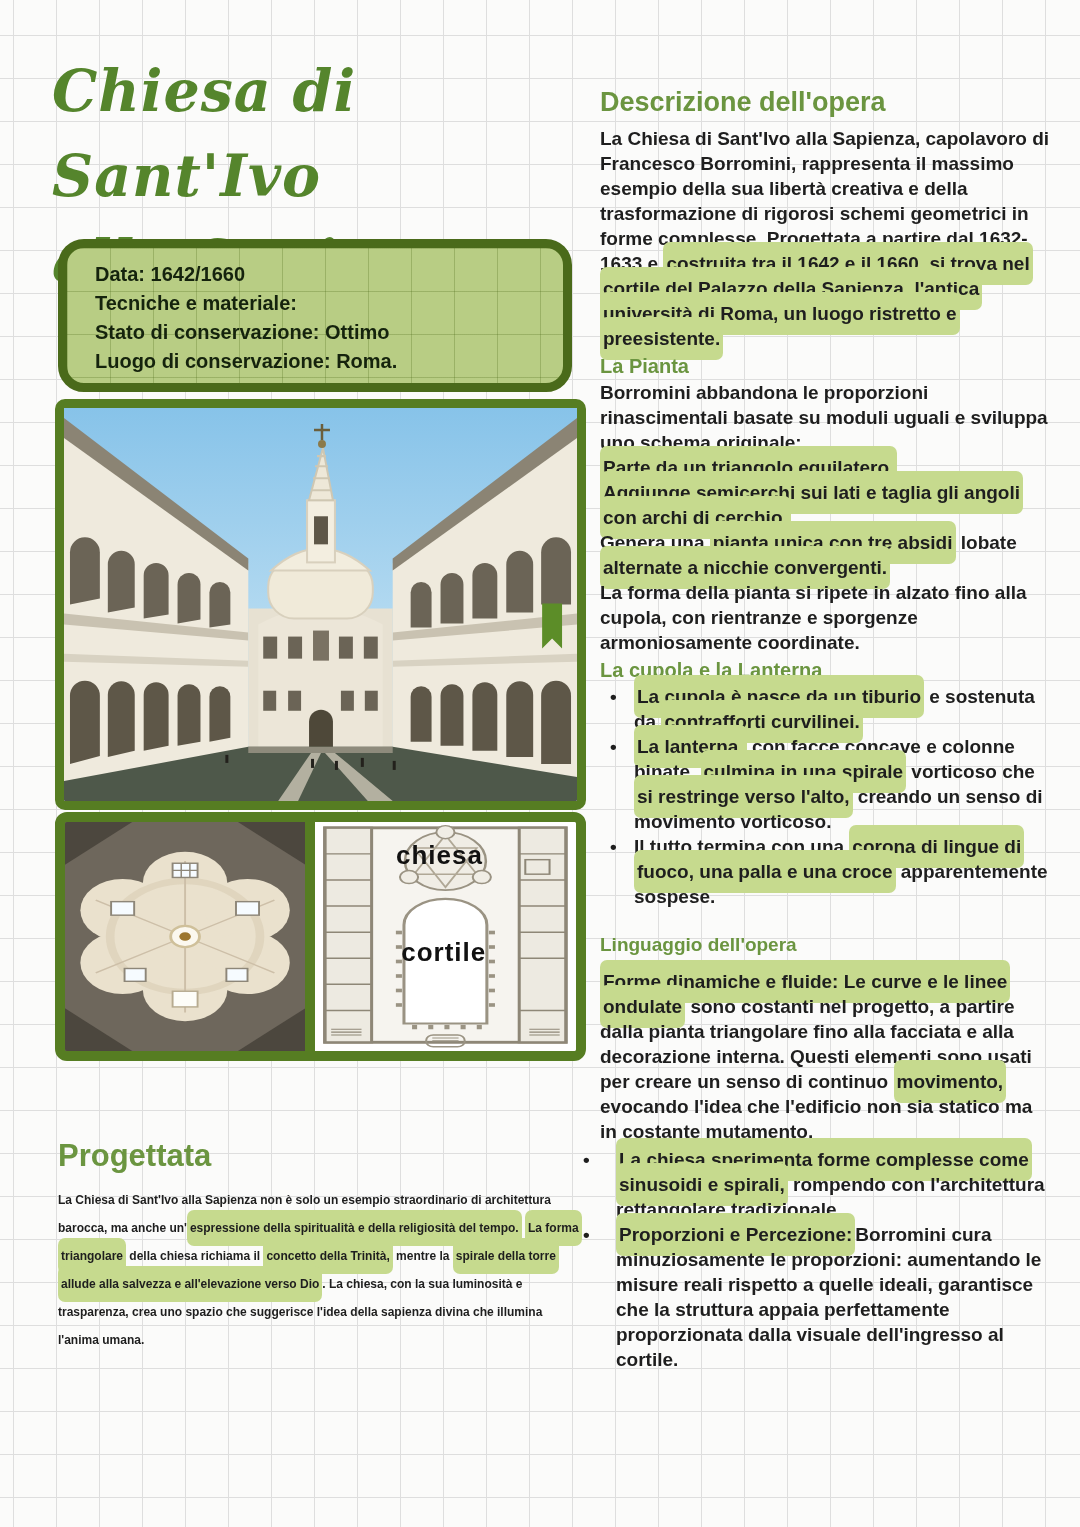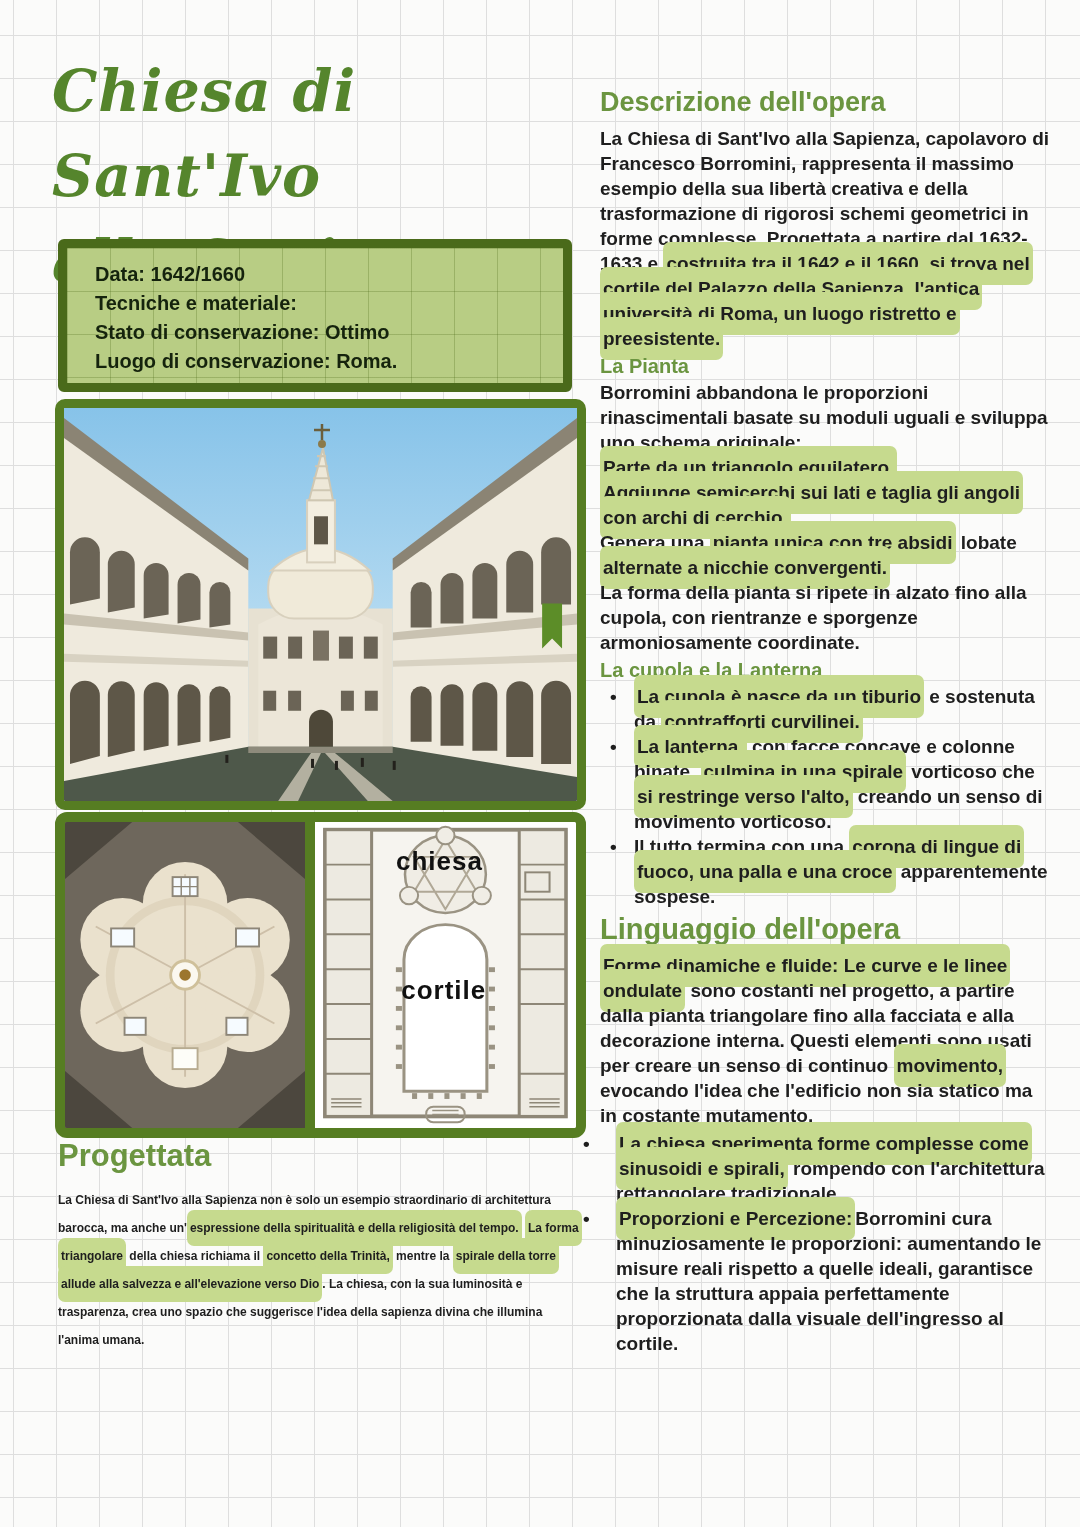--- a/index.html
+++ b/index.html
@@ -14,37 +14,37 @@
   }
   
   .title{
     position:absolute;left:52px;top:48px;width:540px;margin:0;
     font-family:"DejaVu Serif",serif;font-style:italic;font-weight:bold;
     font-size:57px;line-height:85px;color:#55852c;letter-spacing:1px;
   }
   
   .infobox{
     position:absolute;left:58px;top:239px;width:514px;height:153px;box-sizing:border-box;
-    border:9px solid #4a6a1a;border-radius:6px;
+    border:9px solid #4a6a1a;border-radius:26px;
     background-color:#b8cd84;
     background-image:
       linear-gradient(to right,rgba(77,106,26,.28) 1px,transparent 1px),
       linear-gradient(to bottom,rgba(77,106,26,.28) 1px,transparent 1px);
     background-size:43px 43px;
     padding:12px 12px 12px 28px;
   }
   .infobox div{font-size:20px;line-height:29px;font-weight:bold;color:#15230d;}
   
   .fig-main{
     position:absolute;left:55px;top:399px;width:531px;height:411px;box-sizing:border-box;
     border:9px solid #567d22;border-radius:10px;overflow:hidden;background:#cfe3ef;
   }
   .fig-main svg{display:block;width:100%;height:100%;}
   .fig-row{
-    position:absolute;left:55px;top:812px;width:531px;height:326px;box-sizing:border-box;
+    position:absolute;left:55px;top:812px;width:531px;height:249px;box-sizing:border-box;
     border:10px solid #567d22;border-radius:12px;background:#567d22;
     display:flex;gap:10px;overflow:hidden;
   }
   .cell{position:relative;overflow:hidden;}
   .cell-dome{width:47%;background:#6e675c;}
   .cell-plan{flex:1;background:#ffffff;}
   .cell svg{display:block;width:100%;height:100%;}
   .plan-label{
     position:absolute;font-size:26px;font-weight:bold;color:#111;letter-spacing:1px;
   }
@@ -53,21 +53,21 @@
   
   .hl{background:#c6da8e;border-radius:7px;padding:11px 3px;box-decoration-break:clone;-webkit-box-decoration-break:clone;}
   h2{color:#6b9540;margin:0 0 8px 0;font-size:27px;line-height:32px;}
   h3{color:#6b9540;margin:3px 0 2px 0;font-size:20px;line-height:24px;}
   p{margin:0 0 3px 0;}
   .body-text{font-size:19px;line-height:25px;font-weight:bold;}
   .right-col{position:absolute;left:600px;top:86px;width:452px;}
   .sec-significato{position:absolute;left:58px;top:1140px;width:522px;}
   .sec-significato h2{font-size:31px;margin-bottom:14px;}
   .sec-significato .body-text{font-size:12px;line-height:28px;}
-  .h2-ling{margin-top:4px;font-size:29px;}
+  .h2-ling{margin-top:20px;font-size:19px;}
   .blist{list-style:none;margin:0 0 3px 0;padding:0;}
   .blist li{position:relative;padding-left:34px;margin:0;}
   .blist li::before{content:"•";position:absolute;left:10px;top:0;}
   .blist.outdent li{padding-left:0;margin-left:16px;}
   .blist.outdent li::before{left:-33px;}
 </style>
 </head>
 <body>
 
 <div class="page">

